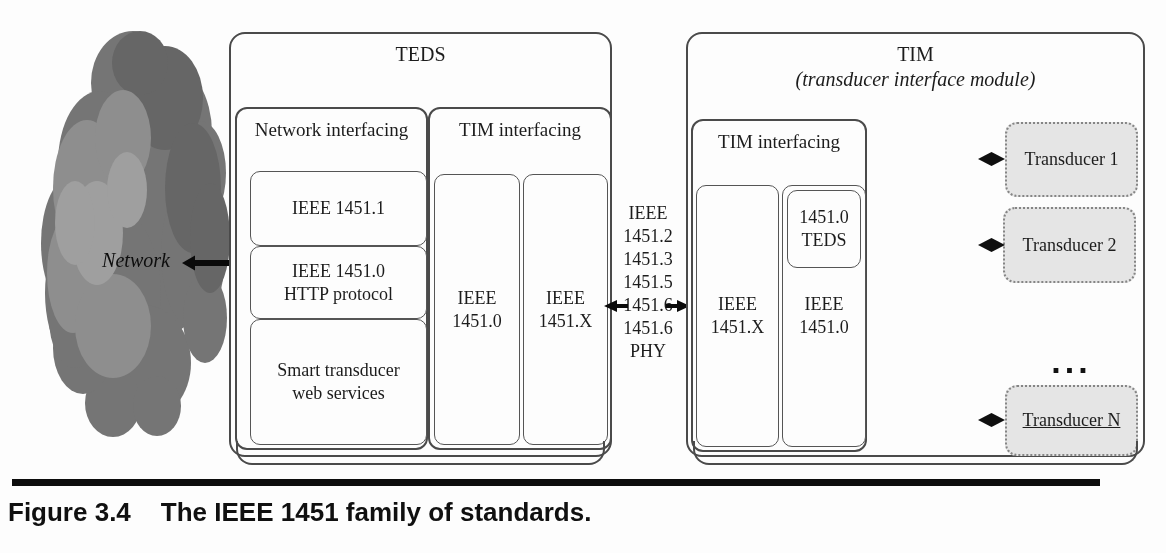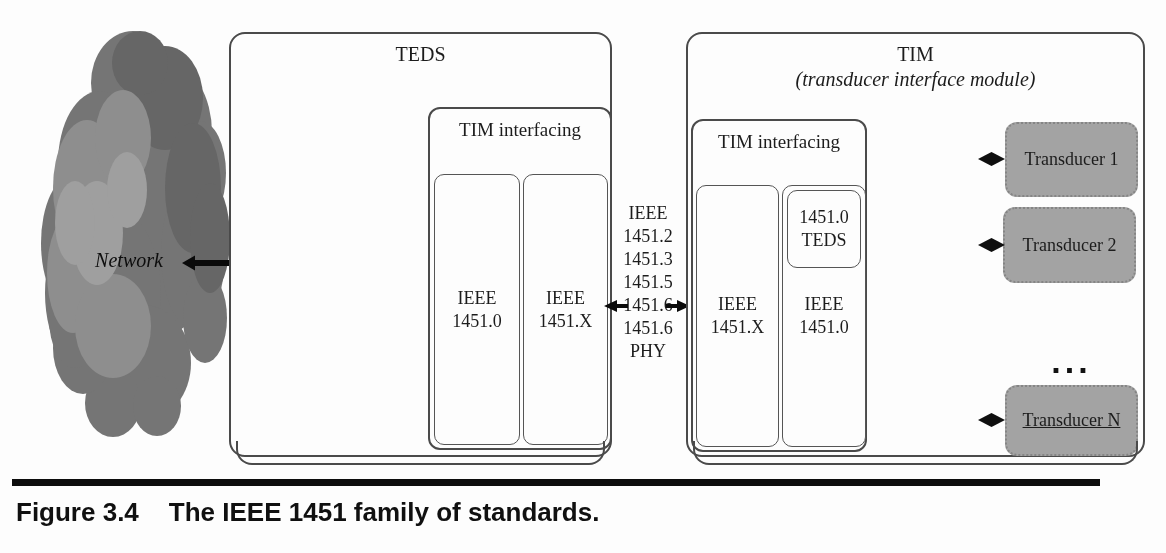--- a/index.html
+++ b/index.html
@@ -12,28 +12,28 @@
         border:2px solid #4a4a4a;border-top:none;border-radius:0 0 16px 16px;pointer-events:none;}
   .inner{border-width:1.6px;border-color:#555;border-radius:10px;}
   .titleblock{position:absolute;top:8px;left:0;width:100%;text-align:center;font-size:20px;line-height:25px;}
   .subtitle{font-style:italic;}
   .hdr{position:absolute;top:10px;left:0;width:100%;text-align:center;font-size:19px;}
   .center{display:flex;align-items:center;justify-content:center;}
   .ml{white-space:pre-line;text-align:center;}
   .t18{font-size:18px;line-height:23px;}
   .linktext{position:absolute;left:610px;top:202px;width:76px;text-align:center;
             font-size:18px;line-height:23px;white-space:pre-line;}
-  .cloudlabel{position:absolute;left:79px;top:249px;width:100px;text-align:center;
+  .cloudlabel{position:absolute;left:86px;top:249px;width:100px;text-align:center;
               font-style:italic;font-size:20px;color:#0d0d0d;}
-  .transducer{position:absolute;border:2px dotted #858585;border-radius:12px;background:#a3a3a3;
+  .transducer{position:absolute;border:2px dotted #858585;border-radius:12px;background:#e5e5e5;
               box-sizing:border-box;display:flex;align-items:center;justify-content:center;font-size:18px;}
   .dots{position:absolute;left:317px;top:308px;width:133px;text-align:center;
         font-weight:bold;font-size:34px;letter-spacing:4px;color:#111;font-family:"Liberation Sans","DejaVu Sans",sans-serif;}
   .rule{position:absolute;left:12px;top:479px;width:1088px;height:7px;background:#0d0d0d;}
-  .caption{position:absolute;left:16px;top:497px;font-family:"Liberation Sans","DejaVu Sans",sans-serif;
+  .caption{position:absolute;left:8px;top:497px;font-family:"Liberation Sans","DejaVu Sans",sans-serif;
            font-weight:700;font-size:26px;color:#101010;}
   .caption .cap-text{margin-left:30px;}
   svg{display:block;}
 </style>
 </head>
 <body>
 
 <div class="page">
 
   <svg class="abs" style="left:15px;top:18px;" width="220" height="430" viewBox="0 0 220 430">
@@ -75,20 +75,28 @@
 
   <svg class="abs" style="left:182px;top:254px;" width="60" height="18" viewBox="0 0 60 18">
     <polygon points="0,9 13,1.5 13,6 47,6 47,1.5 60,9 47,16.5 47,12 13,12 13,16.5" fill="#0a0a0a"></polygon>
   </svg>
 
   <div class="box outer stacked" style="left:229px;top:32px;width:383px;height:425px;">
     <div class="titleblock">
       <div>TEDS</div>
     </div>
 
+    <div class="box" style="left:4px;top:73px;width:193px;height:343px;border-radius:12px;">
+      <div class="hdr">Network interfacing</div>
+      <div class="box inner center t18 ml" style="left:13px;top:62px;width:177px;height:75px;">IEEE 1451.1</div>
+      <div class="box inner center t18 ml" style="left:13px;top:137px;width:177px;height:73px;">IEEE 1451.0
+HTTP protocol</div>
+      <div class="box inner center t18 ml" style="left:13px;top:210px;width:177px;height:126px;">Smart transducer
+web services</div>
+    </div>
 
     <div class="box" style="left:197px;top:73px;width:184px;height:343px;border-radius:12px;">
       <div class="hdr">TIM interfacing</div>
       <div class="box inner center t18 ml" style="left:4px;top:65px;width:86px;height:271px;">IEEE
 1451.0</div>
       <div class="box inner center t18 ml" style="left:93px;top:65px;width:85px;height:271px;">IEEE
 1451.X</div>
     </div>
   </div>
 

